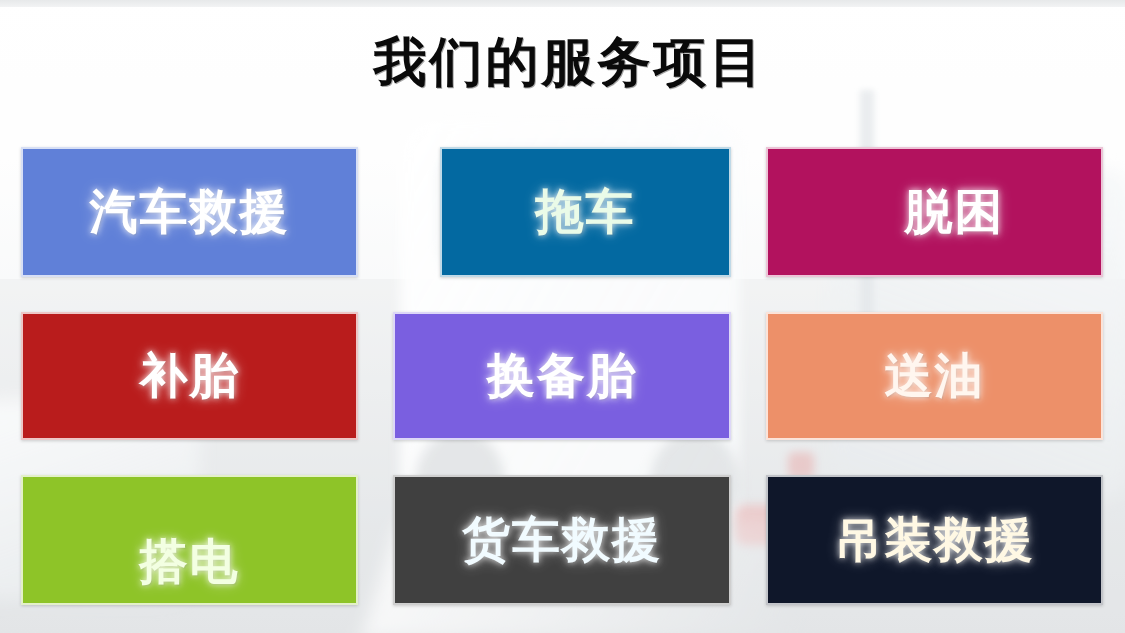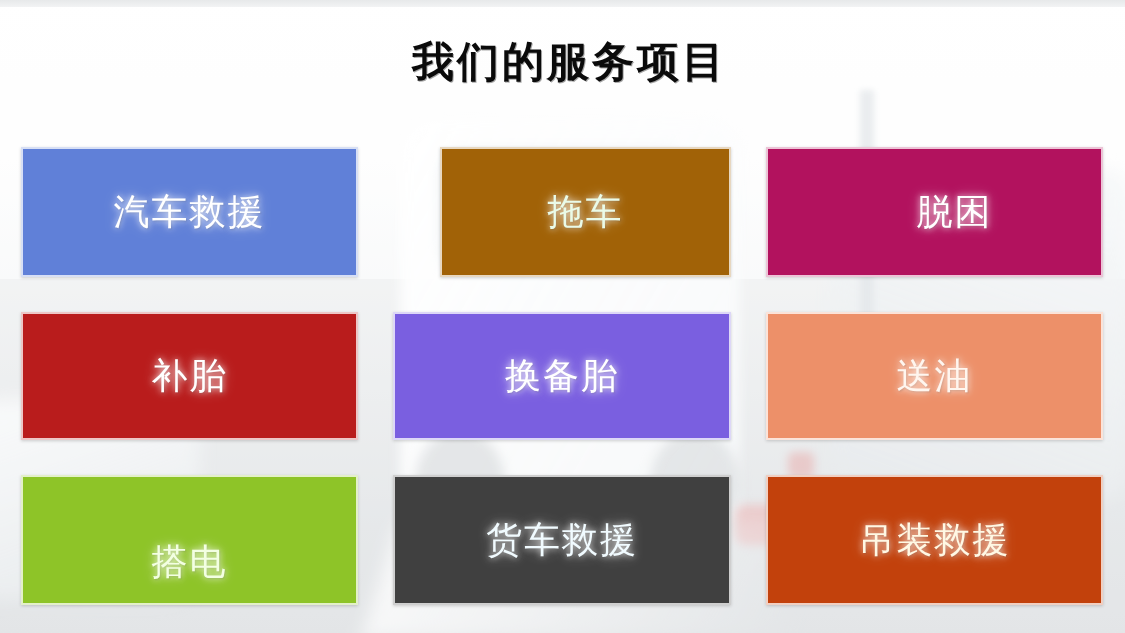--- a/index.html
+++ b/index.html
@@ -118,21 +118,21 @@
   }
 
   
   .title {
     position: absolute;
     left: 0;
     top: 26px;
     width: 1100px;
     text-align: center;
     z-index: 3;
-    font-size: 42px;
+    font-size: 53px;
     line-height: 72px;
     font-weight: bold;
     color: #0a0a0a;
     letter-spacing: 3px;
     white-space: nowrap;
     text-shadow: 1px 1px 0 rgba(0,0,0,0.35);
     padding-left: 39px;
   }
 
   
@@ -153,23 +153,23 @@
   .tile {
     position: relative;
     display: flex;
     align-items: center;
     justify-content: center;
     border: 2px solid rgba(255,255,255,0.75);
     box-shadow: 0 1px 3px rgba(0,0,0,0.18);
   }
 
   .tile-label {
-    font-size: 36px;
+    font-size: 48px;
     line-height: 1;
-    font-weight: normal;
+    font-weight: bold;
     color: #ffffff;
     letter-spacing: 2px;
     white-space: nowrap;
     text-shadow:
       0 0 6px rgba(255,255,255,0.85),
       0 0 14px rgba(255,255,255,0.45),
       1px 1px 2px rgba(0,0,0,0.18);
   }
 </style>
 </head>
@@ -195,21 +195,21 @@
   </div>
 
   <h1 class="title">我们的服务项目</h1>
 
   <div class="grid">
 
     <div class="tile" style="background-color: rgb(96, 128, 216);">
       <span class="tile-label" style="color: rgb(255, 255, 255);">汽车救援</span>
     </div>
 
-    <div class="tile" style="background-color: #a16207; margin-left: 47px;">
+    <div class="tile" style="background-color: #0369a1; margin-left: 47px;">
       <span class="tile-label" style="color: rgb(234, 251, 232);">拖车</span>
     </div>
 
     <div class="tile" style="background-color: rgb(178, 18, 94);">
       <span class="tile-label" style="color: rgb(255, 255, 255); padding-left: 40px;">脱困</span>
     </div>
 
     <div class="tile" style="background-color: #b91c1c;">
       <span class="tile-label" style="color: rgb(255, 255, 255);">补胎</span>
     </div>
@@ -223,18 +223,18 @@
     </div>
 
     <div class="tile" style="background-color: rgb(142, 196, 40);">
       <span class="tile-label" style="color: rgb(243, 255, 226); margin-top: 43px;">搭电</span>
     </div>
 
     <div class="tile" style="background-color: #404040;">
       <span class="tile-label" style="color: rgb(241, 251, 255);">货车救援</span>
     </div>
 
-    <div class="tile" style="background-color: #c2410c;">
+    <div class="tile" style="background-color: #0f172a;">
       <span class="tile-label" style="color: rgb(255, 248, 228);">吊装救援</span>
     </div>
 
   </div>
 </div>
 
 </body></html>

